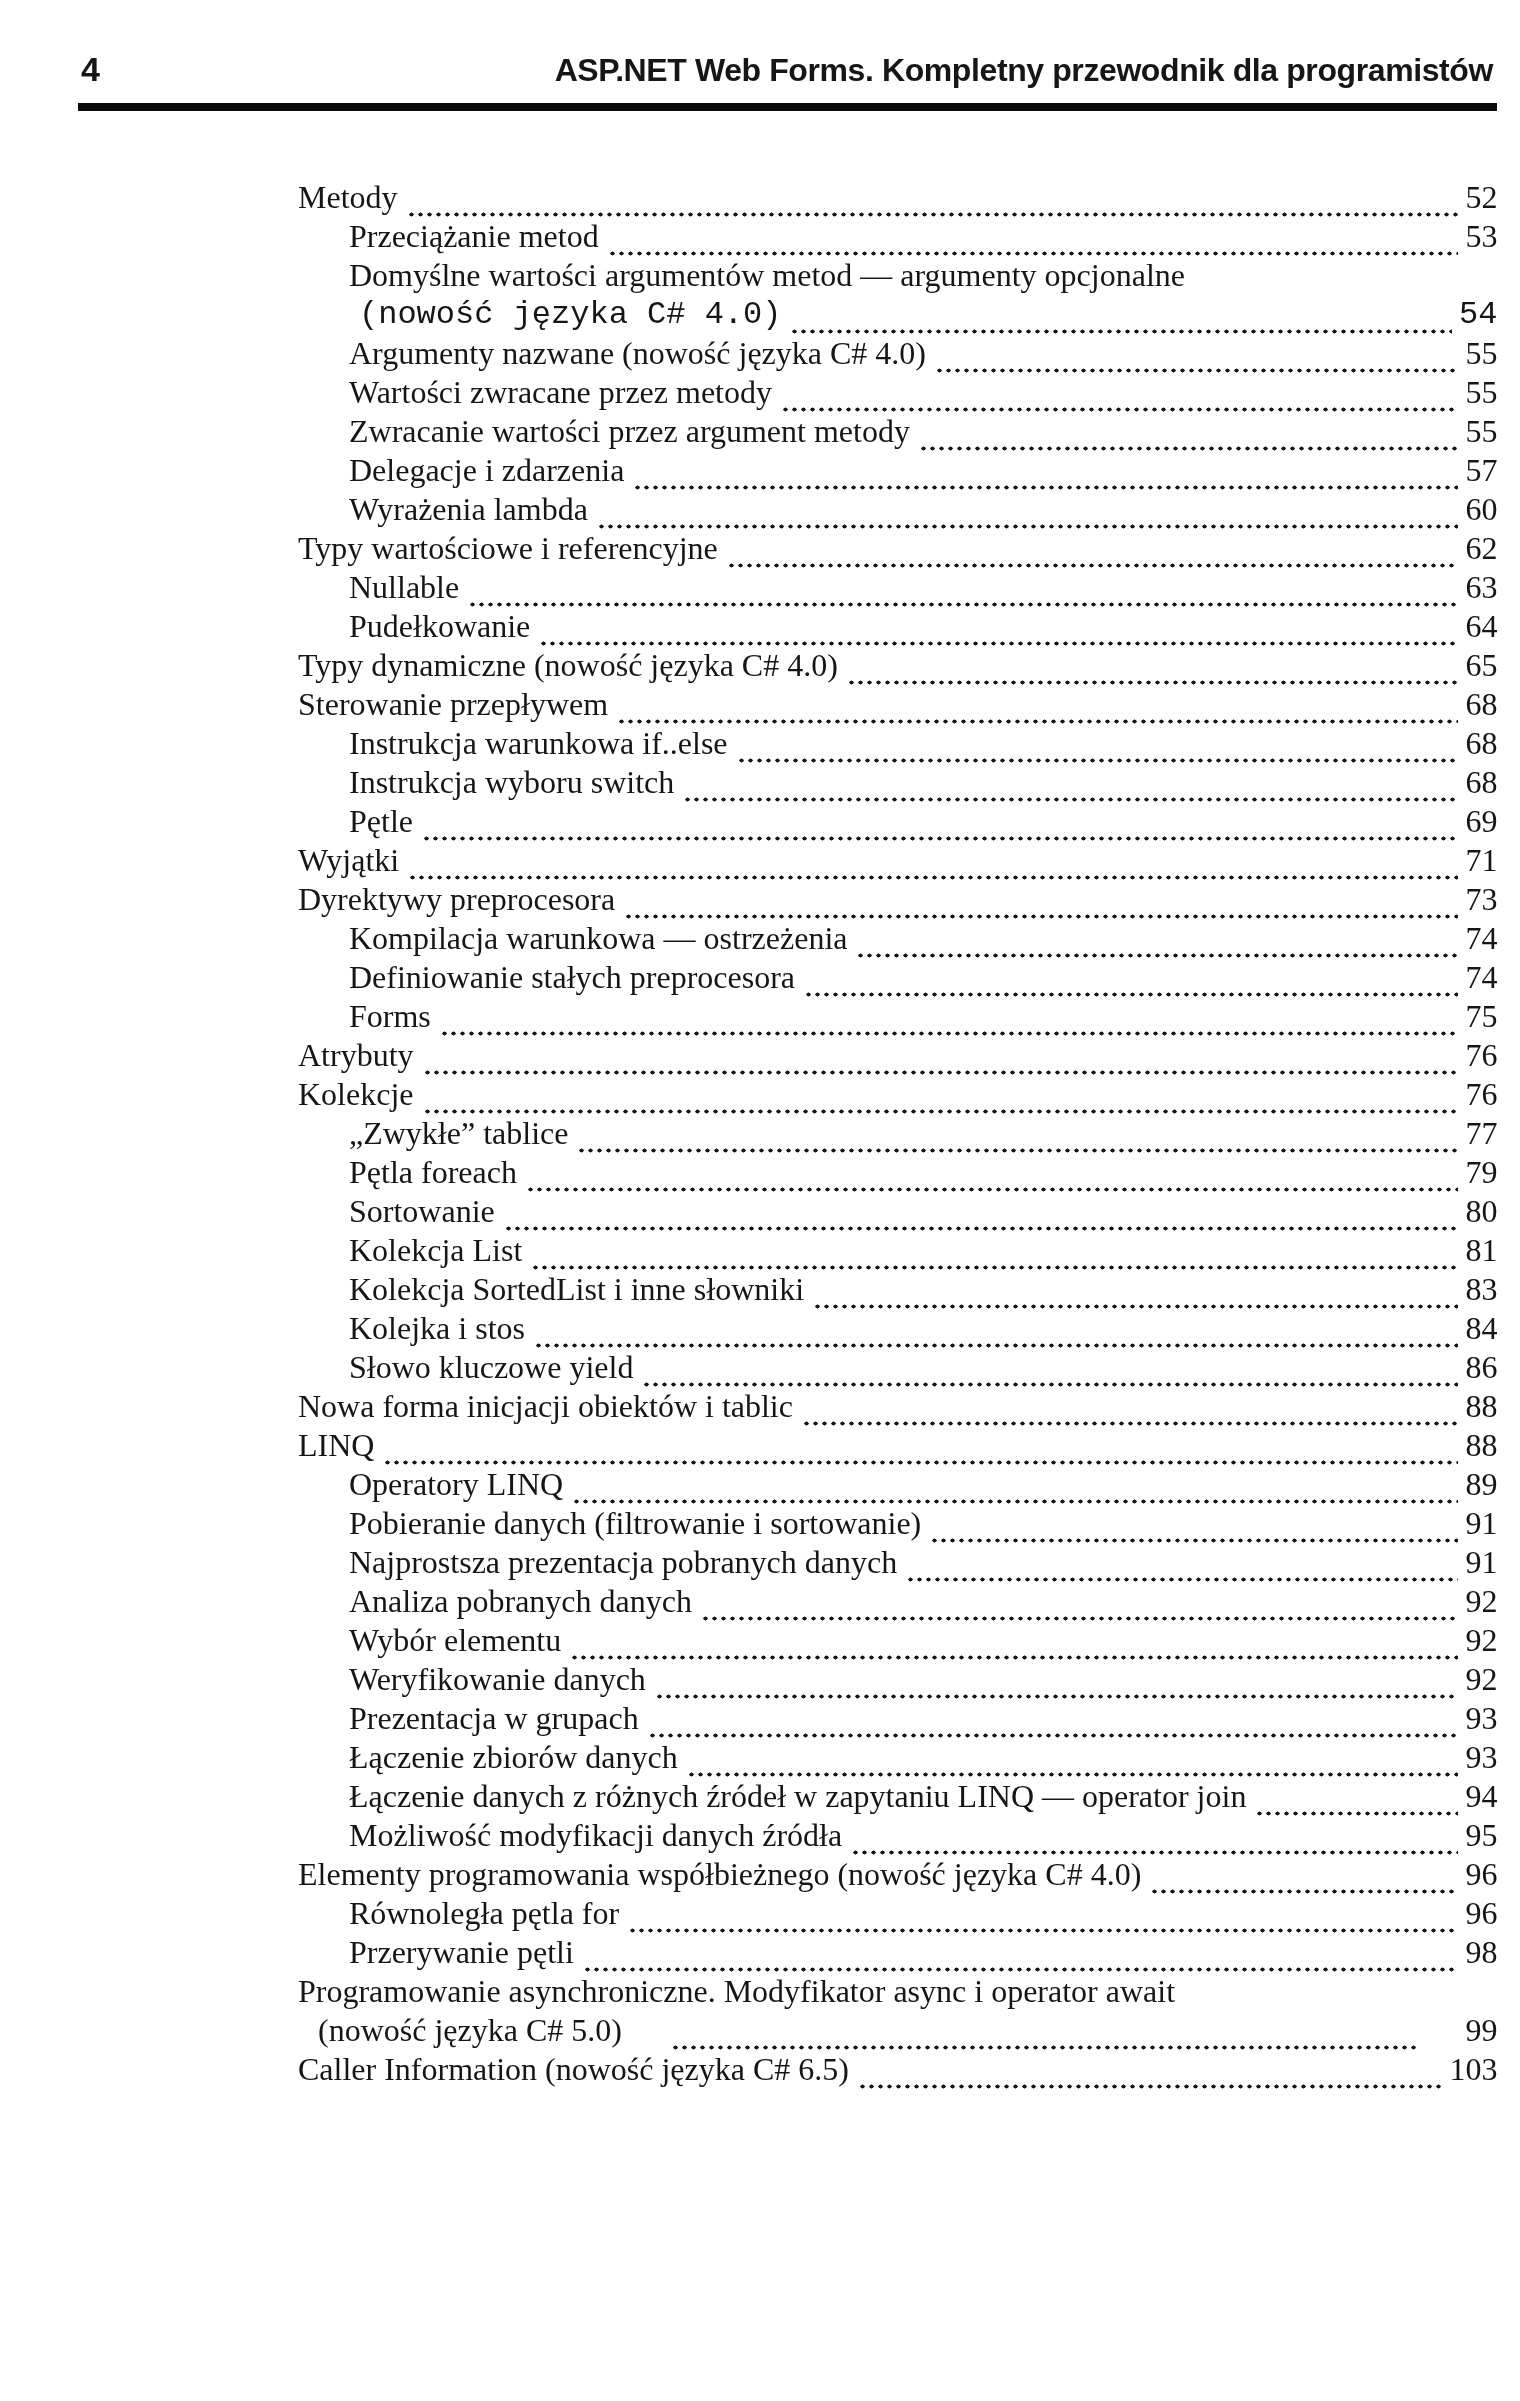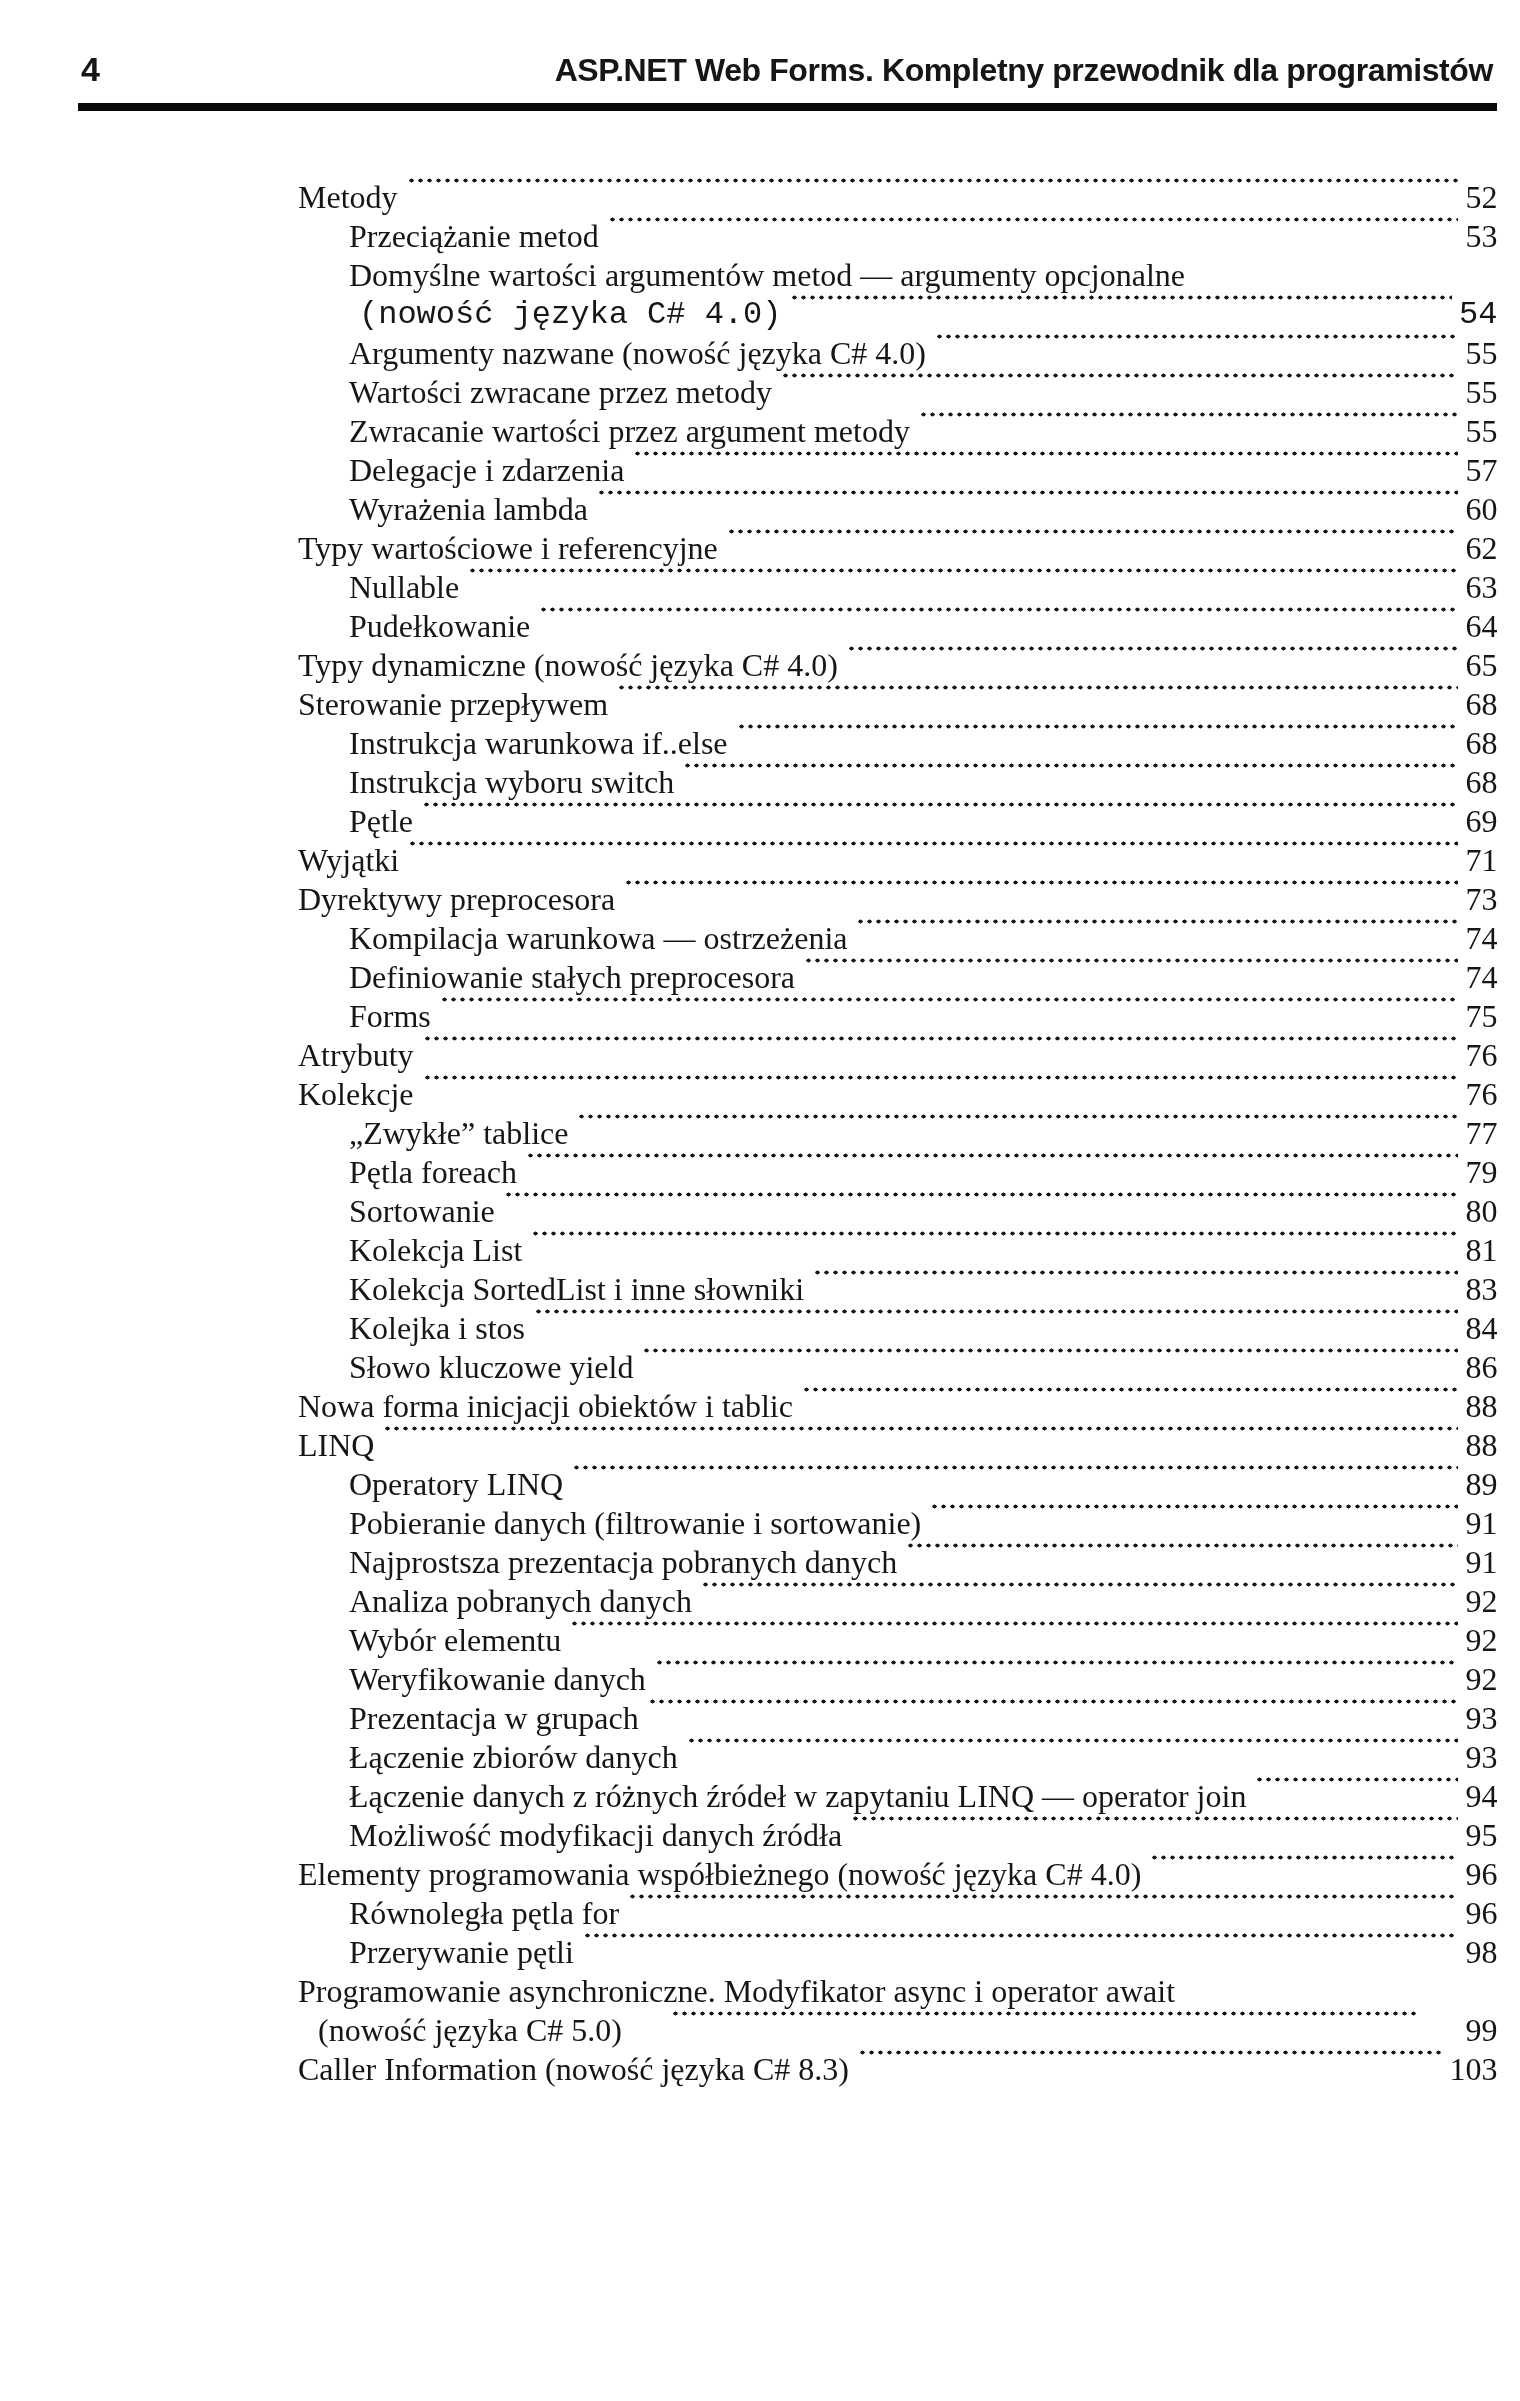--- a/index.html
+++ b/index.html
@@ -40,21 +40,21 @@
     background: var(--rule);
   }
   
   .toc {
     position: absolute;
     left: 298px; right: 22.5px; top: 178px;
     font-size: 32px;
   }
   .row {
     display: flex;
-    align-items: flex-start;
+    align-items: flex-end;
     height: 39px;
     line-height: 39px;
   }
   .row .txt { white-space: nowrap; }
   .row .leader {
     flex: 1 1 auto;
     min-width: 10.8px;
     height: 5.4px;
     margin: 0 7.2px 0 9px;
     background-image: radial-gradient(circle, var(--text) 1.9px, transparent 2.4px);
@@ -311,19 +311,19 @@
       <div class="row l1">
     <span class="txt">Programowanie asynchroniczne. Modyfikator async i operator await</span>
 
   </div>
       <div class="row l1c">
     <span class="txt">(nowość języka C# 5.0)</span>
     <span class="leader"></span>
     <span class="pg">99</span>
   </div>
       <div class="row l1">
-    <span class="txt">Caller Information (nowość języka C# 8.3)</span>
+    <span class="txt">Caller Information (nowość języka C# 6.5)</span>
     <span class="leader"></span>
     <span class="pg">103</span>
   </div>
     </div>
 </div>
 
 
 </body></html>

